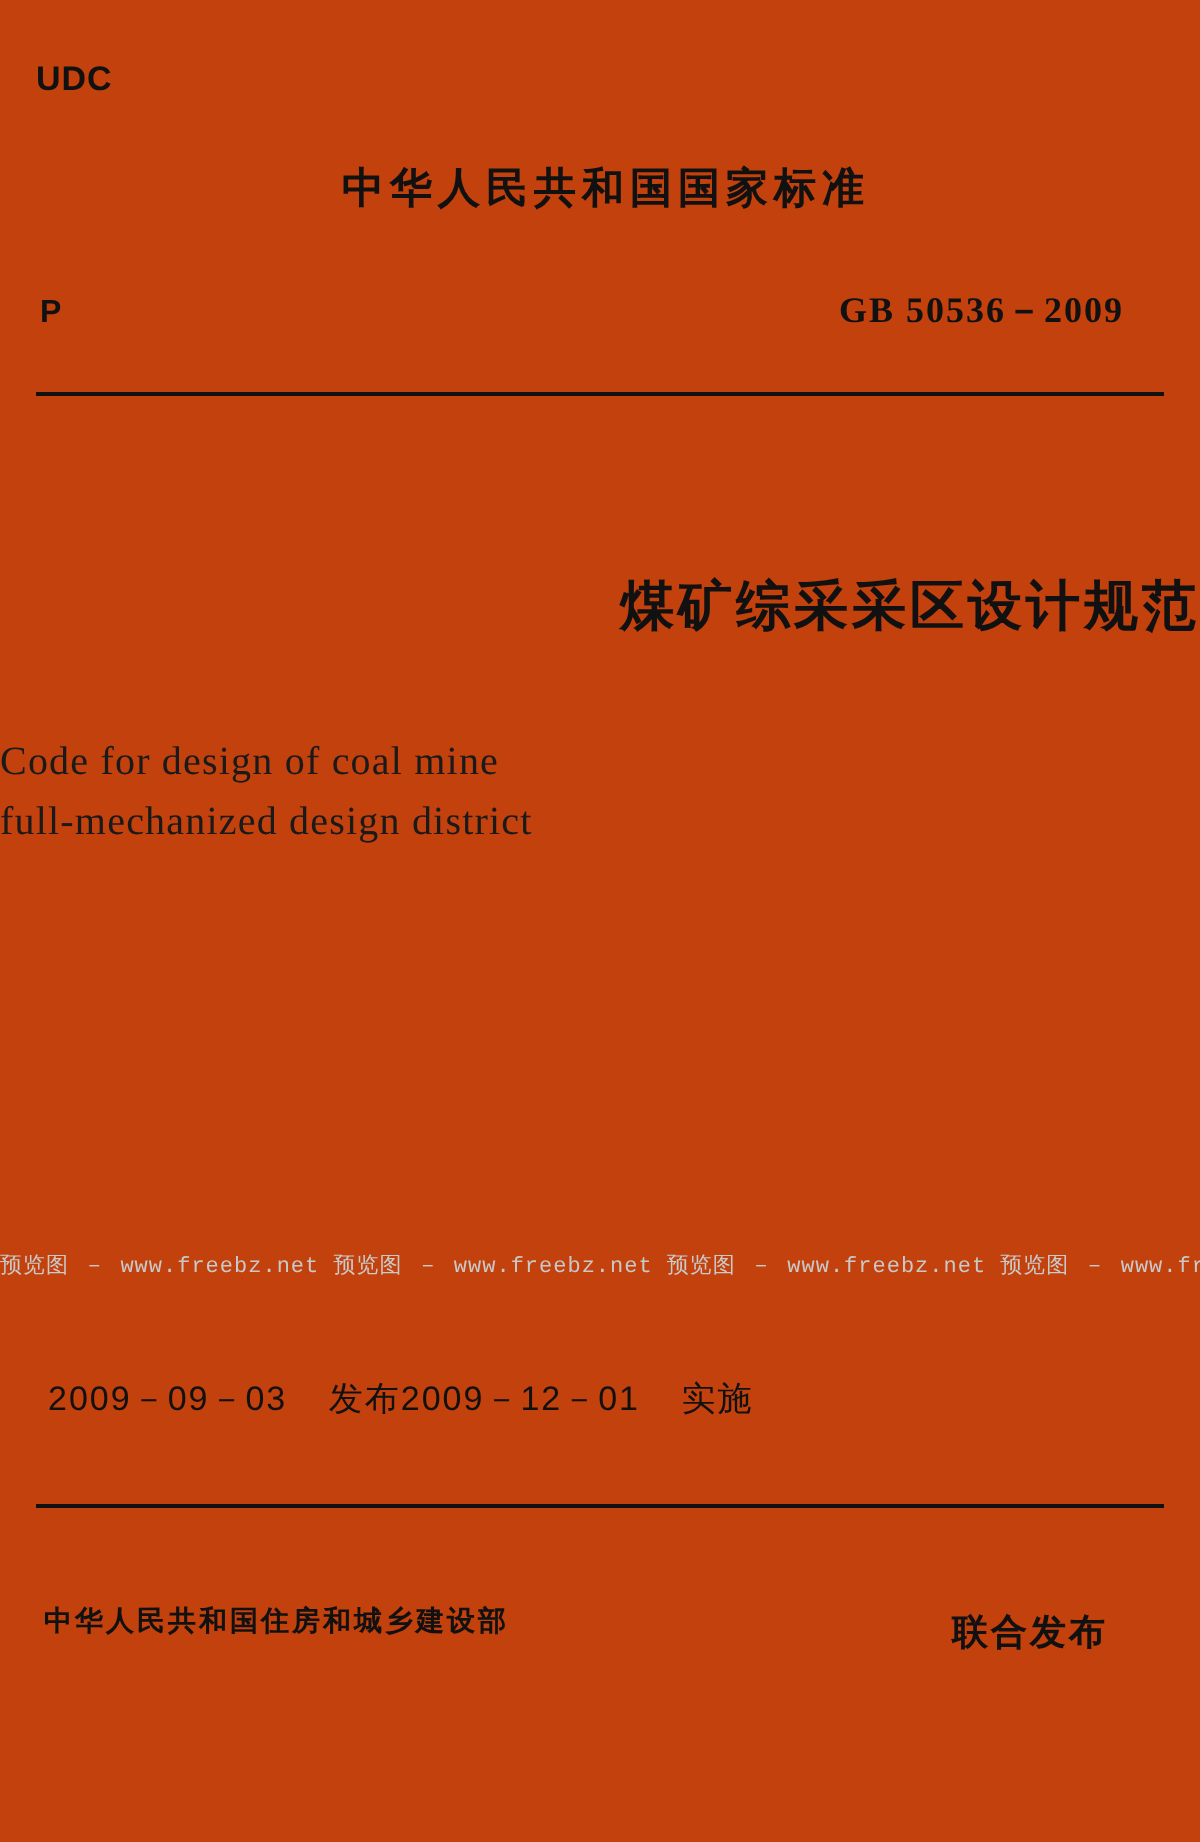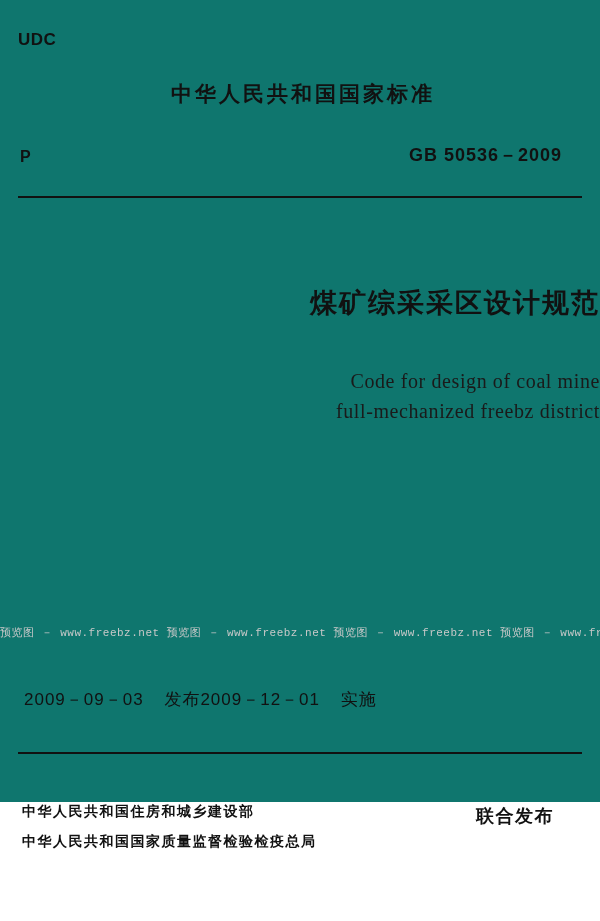--- a/index.html
+++ b/index.html
@@ -12,22 +12,22 @@
     height: 921px;
     font-family: "Liberation Serif", serif;
     color: #111111;
     position: relative;
     overflow: hidden;
   }
   .page {
     position: absolute;
     left: 0; top: 0;
     width: 600px;
-    height: 802px;
-    background: #0f766e;
+    height: 921px;
+    background: #c2410c;
   }
 
   
   .udc {
     position: absolute;
     left: 18px;
     top: 30px;
     font-family: "Liberation Sans", sans-serif;
     font-weight: bold;
     font-size: 17px;
@@ -58,21 +58,21 @@
     position: absolute;
     right: 38px;
     top: 48px;
     width: 108px;
     height: 62px;
   }
   .std-number {
     position: absolute;
     right: 38px;
     top: 143px;
-    font-family: Liberation Sans, sans-serif;
+    font-family: Liberation Serif, serif;
     font-weight: bold;
     font-size: 18px;
     letter-spacing: 1px;
   }
   .rule {
     position: absolute;
     left: 18px;
     width: 564px;
     border-top: 2px solid #111;
   }
@@ -89,21 +89,21 @@
     font-family: "DejaVu Sans", sans-serif;
     font-weight: bold;
     font-size: 27px;
     letter-spacing: 2px;
   }
   .title-en {
     position: absolute;
     left: 0;
     top: 366px;
     width: 600px;
-    text-align: right;
+    text-align: left;
     font-family: "Liberation Serif", serif;
     font-size: 20px;
     line-height: 30px;
     letter-spacing: 0.6px;
     color: #1a1a1a;
   }
 
   
   .watermark {
     position: absolute;
@@ -173,38 +173,37 @@
   <div class="p-mark">P</div>
 
   <div class="std-number">GB 50536－2009</div>
 
   <div class="rule rule-top"></div>
 
   <div class="title-cn">煤矿综采采区设计规范</div>
 
   <div class="title-en">
     <div>Code for design of coal mine</div>
-    <div>full-mechanized freebz district</div>
+    <div>full-mechanized design district</div>
   </div>
 
   <div class="watermark">预览图 － www.freebz.net  预览图 － www.freebz.net  预览图 － www.freebz.net  预览图 － www.freebz.net</div>
 
   <div class="date-row">
     <div class="date-item date-left">
       <span class="date-val">2009－09－03</span>
       <span class="date-act">发布</span>
     </div>
     <div class="date-item date-right">
       <span class="date-val">2009－12－01</span>
       <span class="date-act">实施</span>
     </div>
   </div>
 
   <div class="rule rule-bottom"></div>
 
   <div class="issuers">
     <div>中华人民共和国住房和城乡建设部</div>
-    <div>中华人民共和国国家质量监督检验检疫总局</div>
   </div>
 
   <div class="joint">联合发布</div>
 
 </div>
 
 </body></html>

